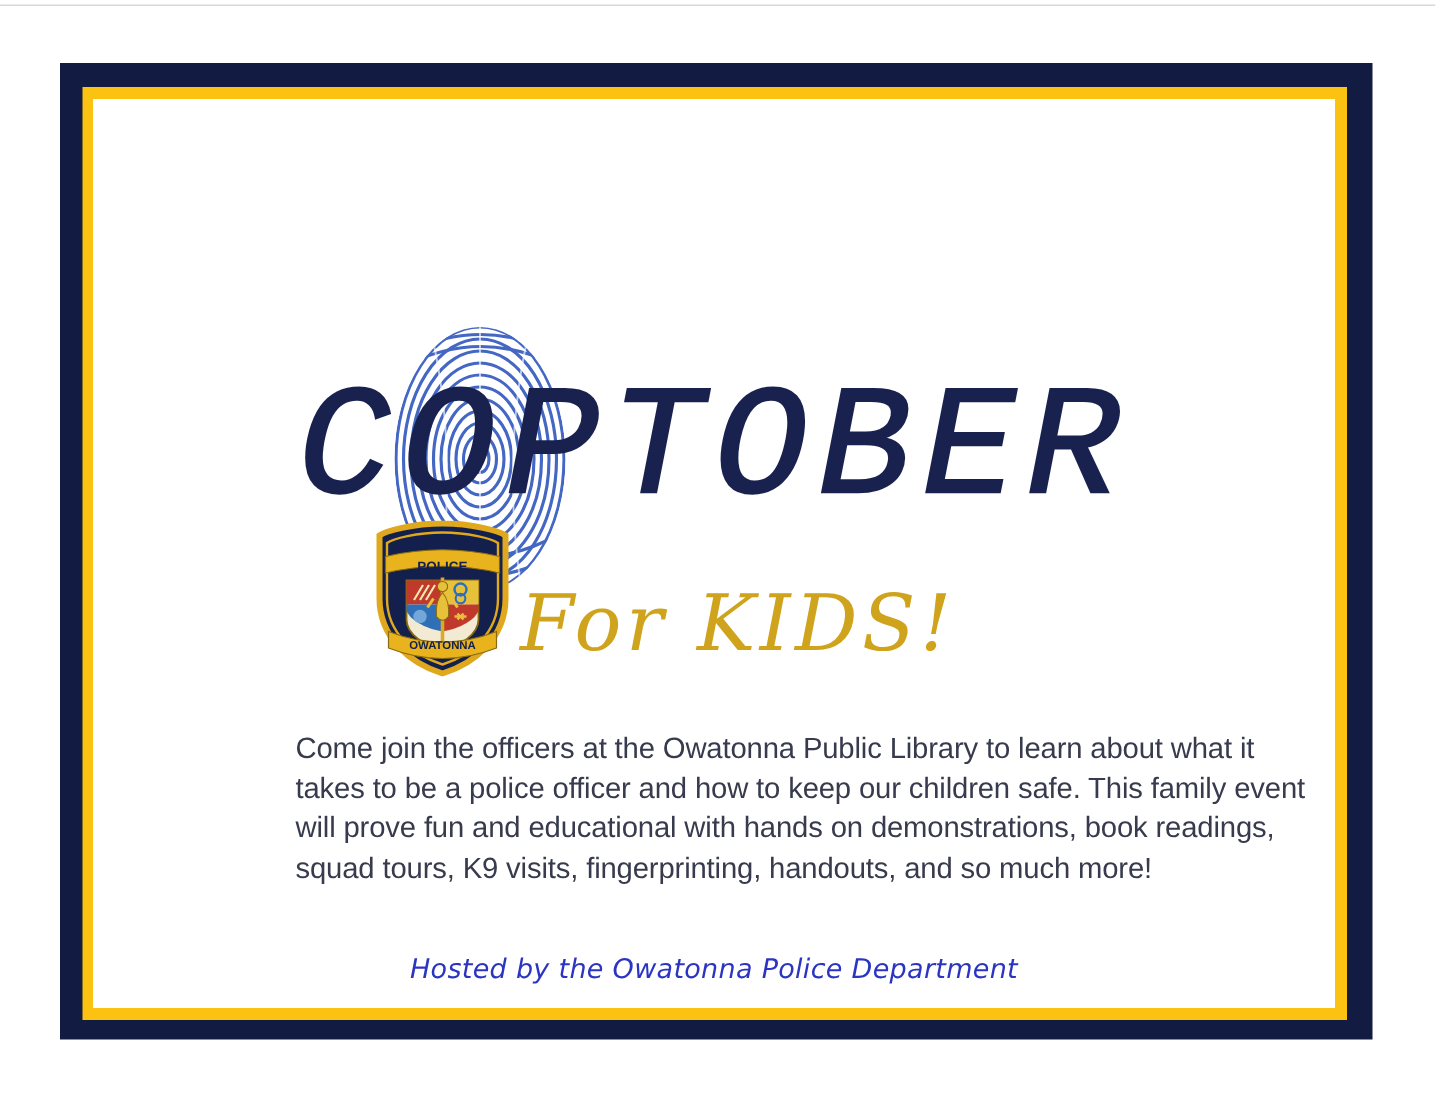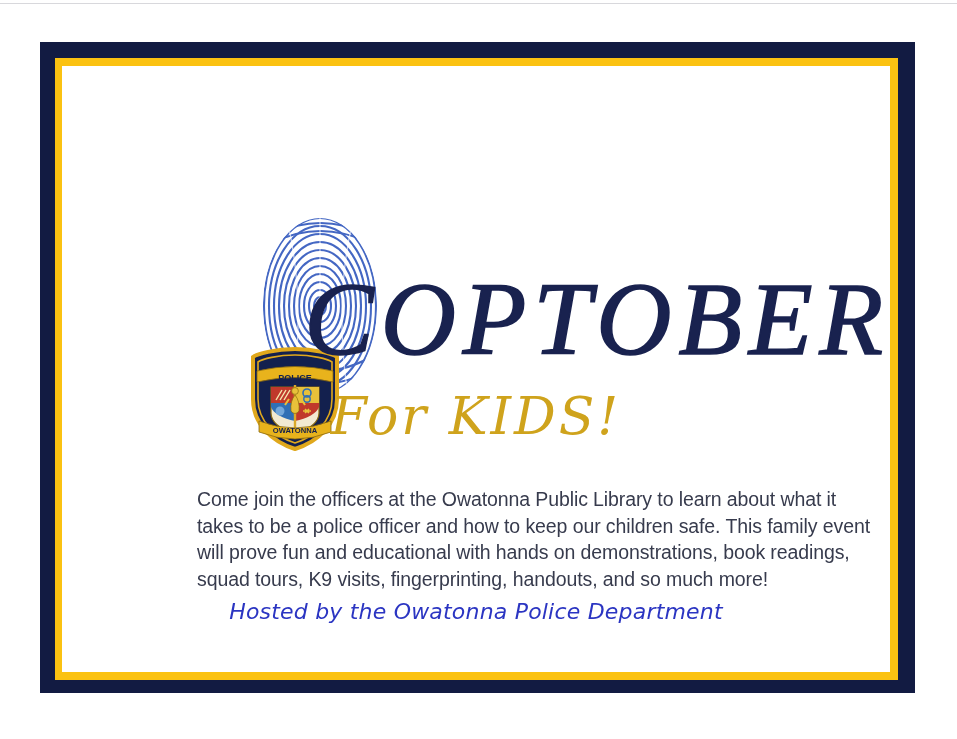--- a/index.html
+++ b/index.html
@@ -74,24 +74,24 @@
     left: 183px;
     top: 281px;
     width: 100px;
     height: 104px;
   }
 
   
   .title {
     position: absolute;
     left: 0;
-    top: 201px;
+    top: 183px;
     width: 100%;
-    text-align: right;
-    font-family: Liberation Serif, serif;
+    text-align: center;
+    font-family: Liberation Mono, monospace;
     font-weight: normal;
     font-style: italic;
     font-size: 104px;
     line-height: 1;
     letter-spacing: 7px;
     color: #19224f;
     white-space: nowrap;
     -webkit-text-stroke: 1.6px #19224f;
   }
 
@@ -101,20 +101,21 @@
     top: 324px;
     width: 100%;
     text-align: center;
     font-family: "DejaVu Serif", serif;
     font-style: italic;
     font-size: 52px;
     line-height: 1;
     letter-spacing: 3px;
     color: #cfa31c;
     white-space: nowrap;
+    padding-left: 16px;
   }
 
   
   .body-copy {
     position: absolute;
     left: 135px;
     top: 420px;
     width: 690px;
     text-align: left;
     font-family: "Liberation Sans", sans-serif;
@@ -128,25 +129,26 @@
   .footer-block {
     position: absolute;
     left: 0;
     top: 534px;
     width: 100%;
     text-align: center;
   }
   .footer-line {
     font-family: "DejaVu Sans", sans-serif;
     font-style: italic;
-    font-size: 22px;
+    font-size: 18px;
     line-height: 23px;
     color: #2b35c2;
     letter-spacing: 0.2px;
     white-space: nowrap;
+    margin-top: 35px;
   }
 </style>
 </head>
 <body>
 
 <div id="poster">
 
   <div class="page-edge"></div>
 
   <div class="frame-outer">

